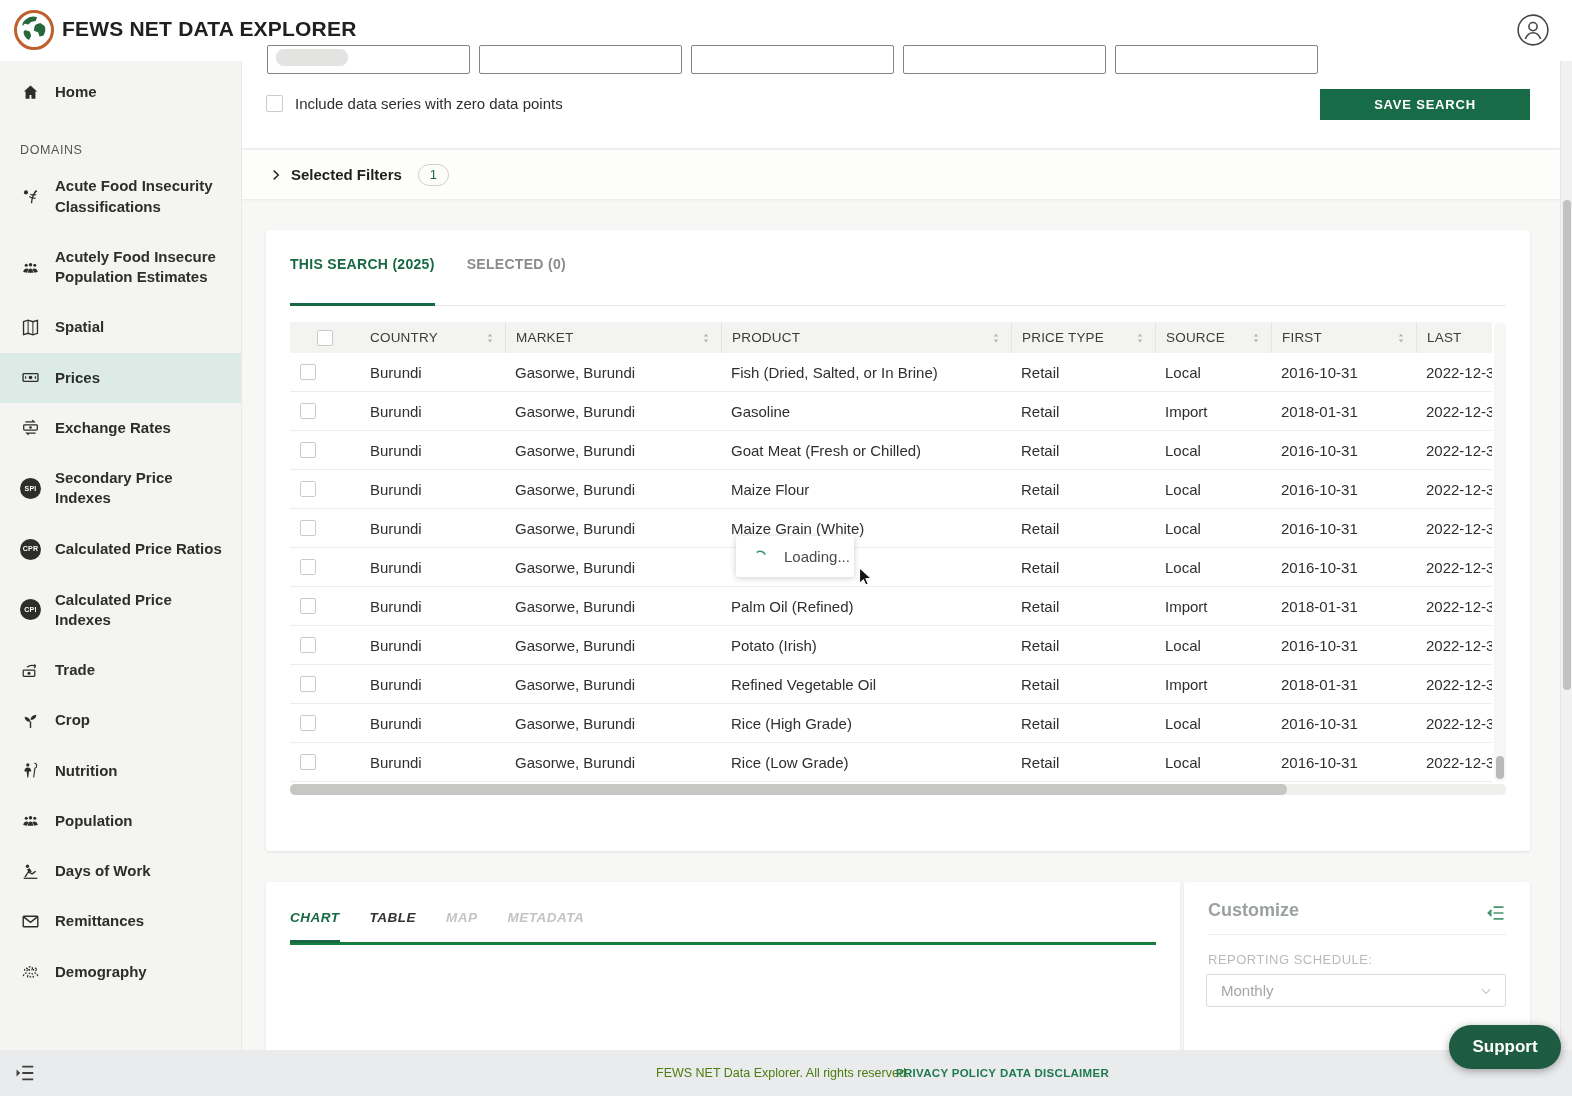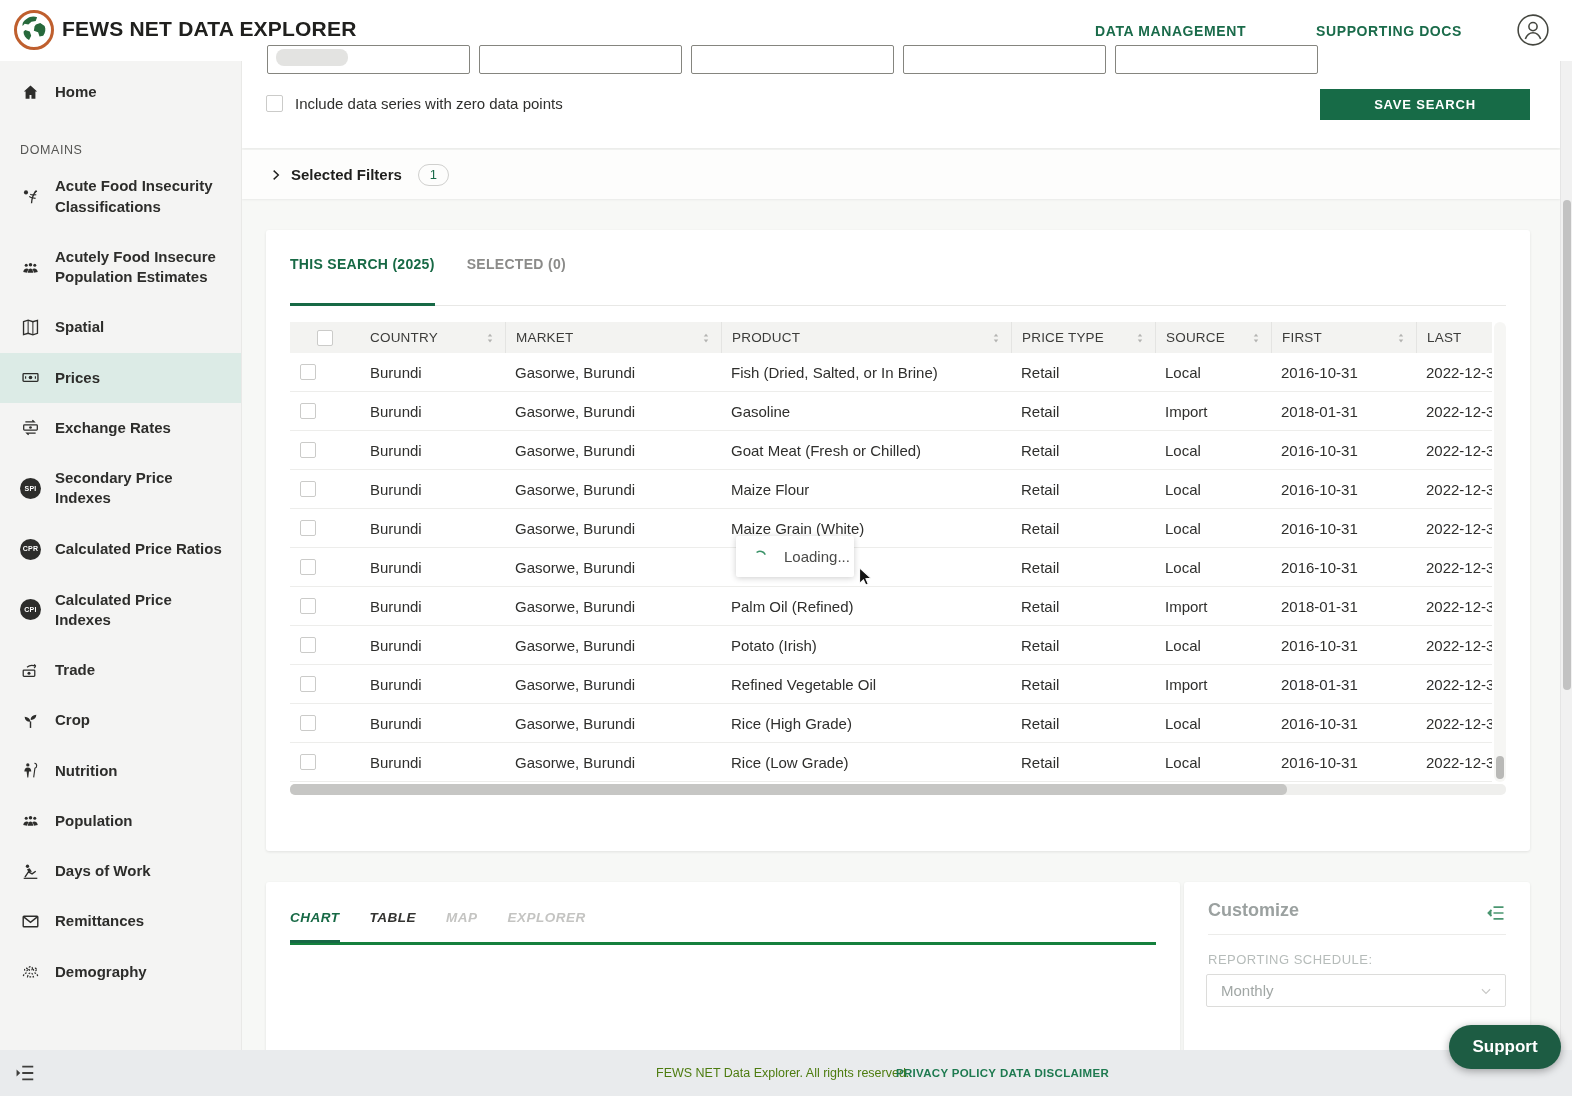--- a/index.html
+++ b/index.html
@@ -108,24 +108,20 @@
 
   <div class="header">
     <div class="logo-wrap">
       <svg viewBox="0 0 24 24">
         <path fill="#27693c" d="M7 4c2-1.6 5-1.9 7.2-1l-1 2.6-3 .5L8 8.2 5.4 7.6 4 9.2c-.5-2.2.9-4 3-5.2z"></path>
         <path fill="#27693c" d="M13.4 8.2l3-1.1 3.1 2.1c1 2.1.5 5-1 6.9l-2.6.5-1-3-3-1 .5-3.2z"></path>
         <path fill="#27693c" d="M5.8 12l3.2 1 1 3.1-1.5 3C6 17.9 4.6 15.6 4.6 13.2z"></path>
       </svg>
     </div>
     <div class="app-title">FEWS NET DATA EXPLORER</div>
-    <div class="top-nav">
-      <a>DATA MANAGEMENT</a>
-      <a>SUPPORTING DOCS</a>
-    </div>
     <div class="avatar">
       <svg viewBox="0 0 24 24" fill="none" stroke="#44463f" stroke-width="1.1">
         <circle cx="12" cy="12" r="10.5"></circle>
         <circle cx="12" cy="9.6" r="2.9"></circle>
         <path d="M6.6 18.4c1.1-3 3-4.5 5.4-4.5s4.3 1.5 5.4 4.5"></path>
       </svg>
     </div>
   </div>
 
   <div class="sidebar">
@@ -525,21 +521,21 @@
       <div class="hscroll">
           <div class="thumb"></div>
         </div>
     </div>
 
     <div class="viewer-card">
       <div class="vtabs">
         <div class="vtab active">CHART</div>
         <div class="vtab enabled">TABLE</div>
         <div class="vtab disabled">MAP</div>
-        <div class="vtab disabled">EXPLORER</div>
+        <div class="vtab disabled">METADATA</div>
       </div>
     </div>
 
     <div class="customize-card">
       <div class="cz-title">Customize</div>
       <svg class="cz-icon" viewBox="0 0 24 24" fill="none" stroke="#4a9670" stroke-width="2">
           <path d="M9 5h12M9 12h12M9 19h12"></path>
           <path d="M6.5 8.2 2.8 12l3.7 3.8" fill="#4a9670"></path>
         </svg>
       <div class="cz-divider"></div>

